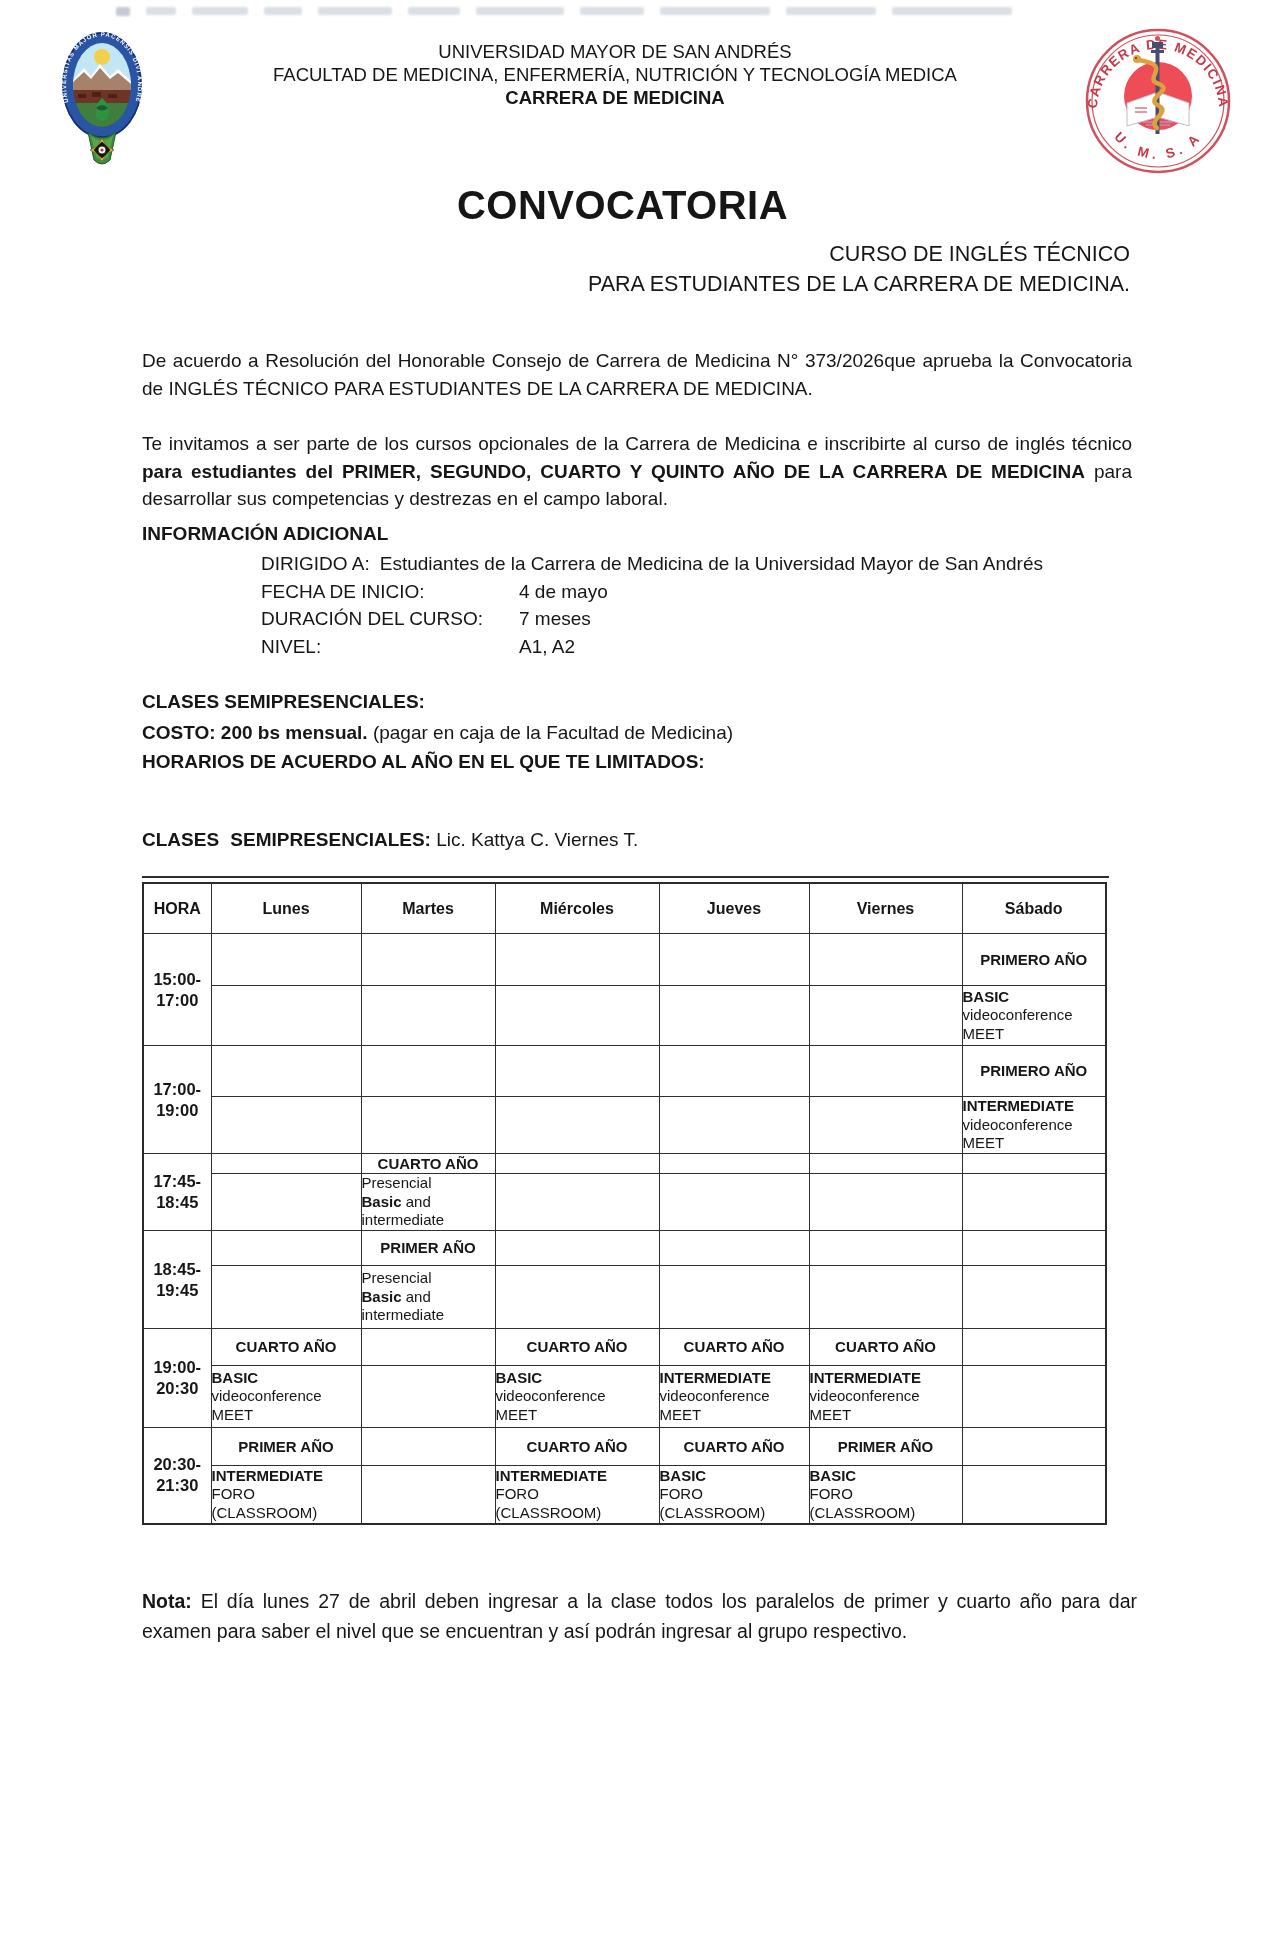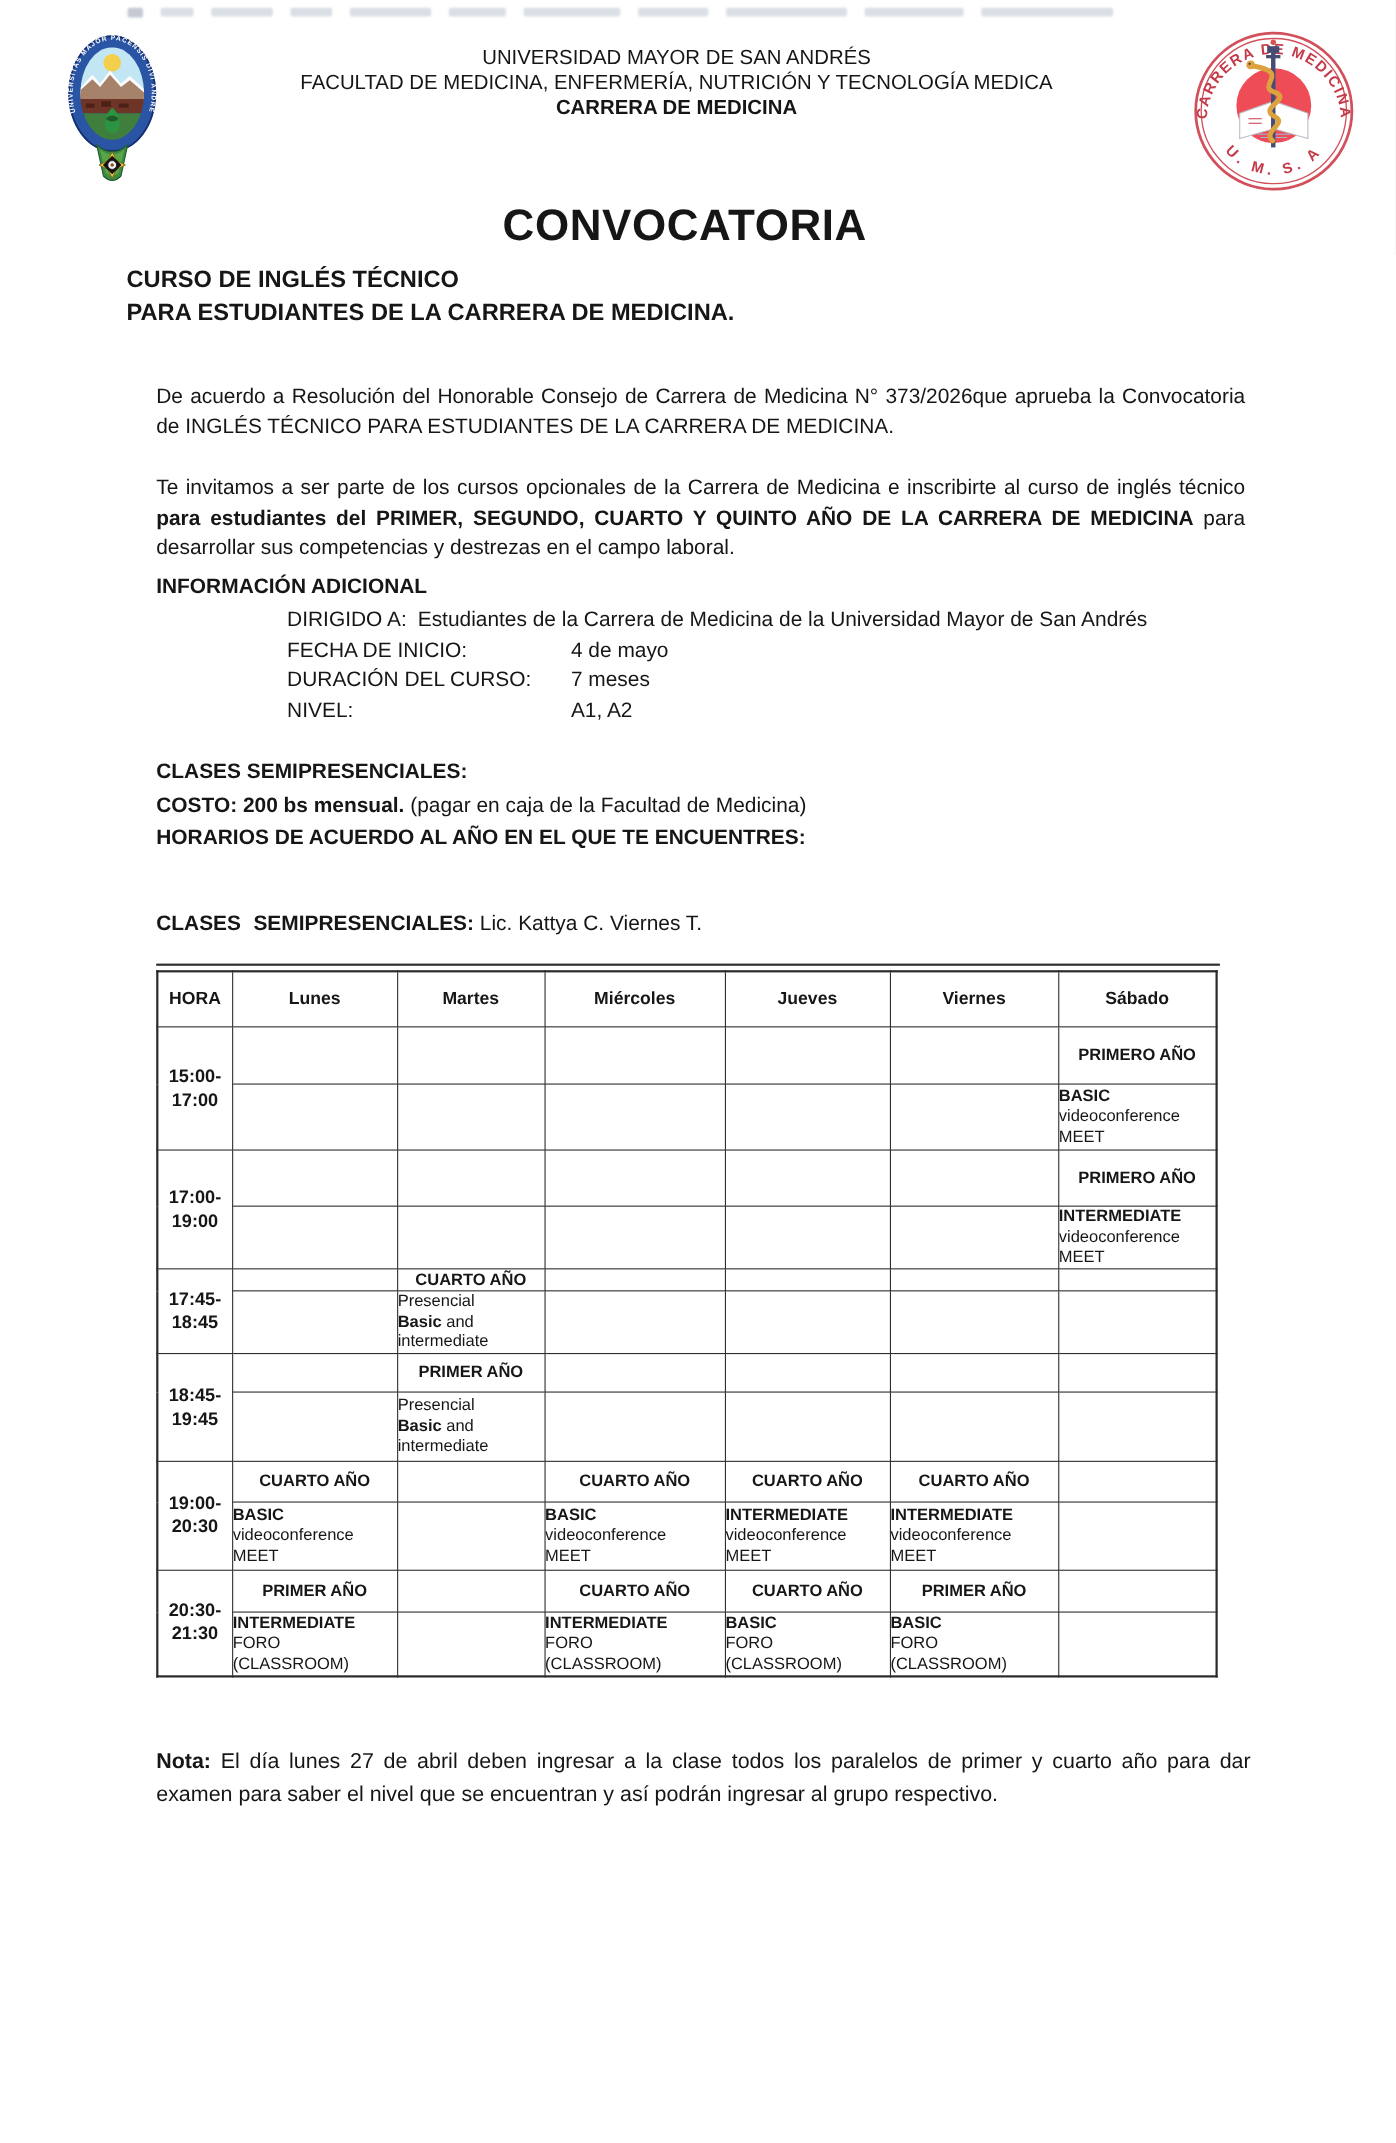--- a/index.html
+++ b/index.html
@@ -16,21 +16,21 @@
   .artifact{position:absolute;top:5px;left:116px;width:900px;height:12px;display:flex;gap:16px;align-items:center;filter:blur(1.2px);opacity:.45;}
   .artifact i{display:block;height:8px;background:#aeb8c6;border-radius:2px;}
 
   .logo-left{position:absolute;left:58px;top:28px;}
   .logo-right{position:absolute;left:1083px;top:26px;}
 
   .header-text{position:absolute;left:210px;top:40px;width:810px;text-align:center;font-size:18.5px;line-height:23px;}
   .header-text .l3{font-weight:bold;}
 
   .title{position:absolute;left:115px;top:183px;width:1015px;text-align:center;font-size:40px;font-weight:bold;letter-spacing:.5px;}
-  .subtitle{position:absolute;left:115px;top:239px;width:1015px;text-align:left;font-size:21.5px;font-weight:bold;line-height:30px;}
+  .subtitle{position:absolute;left:115px;top:239px;width:1015px;text-align:right;font-size:21.5px;font-weight:normal;line-height:30px;}
 
   .para{position:absolute;left:142px;width:990px;font-size:19px;line-height:27.5px;text-align:justify;}
   .p1{top:328px;}
   .p2{top:411px;}
 
   .sec-head{position:absolute;left:142px;font-size:19px;font-weight:bold;}
   .info-head{top:523px;}
   .info-list{position:absolute;left:261px;top:550px;font-size:19px;line-height:27.6px;}
   .info-list .lbl{font-weight:normal;margin-right:10px;}
   .info-list .lbl.tabbed{display:inline-block;min-width:252px;margin-right:6px;}
@@ -154,21 +154,21 @@
     <div><span class="lbl">DIRIGIDO A:</span><span>Estudiantes de la Carrera de Medicina de la Universidad Mayor de San Andrés</span></div>
     <div><span class="lbl tabbed">FECHA DE INICIO:</span><span>4 de mayo</span></div>
     <div><span class="lbl tabbed">DURACIÓN DEL CURSO:</span><span>7 meses</span></div>
     <div><span class="lbl tabbed">NIVEL:</span><span>A1, A2</span></div>
   </div>
 
   <div class="sec-head semi-head">CLASES SEMIPRESENCIALES:</div>
 
   <div class="semi-lines">
     <div><b>COSTO: 200 bs mensual.</b><span> (pagar en caja de la Facultad de Medicina)</span></div>
-    <div><b>HORARIOS DE ACUERDO AL AÑO EN EL QUE TE ENCUENTRES:</b></div>
+    <div><b>HORARIOS DE ACUERDO AL AÑO EN EL QUE TE LIMITADOS:</b></div>
   </div>
 
   <div class="teacher"><span class="lbl">CLASES SEMIPRESENCIALES:</span><span> Lic. Kattya C. Viernes T.</span></div>
 
   <div class="table-wrap">
     <table class="sched">
         <colgroup>
           <col style="width: 68px;">
           <col style="width: 150px;">
           <col style="width: 134px;">

